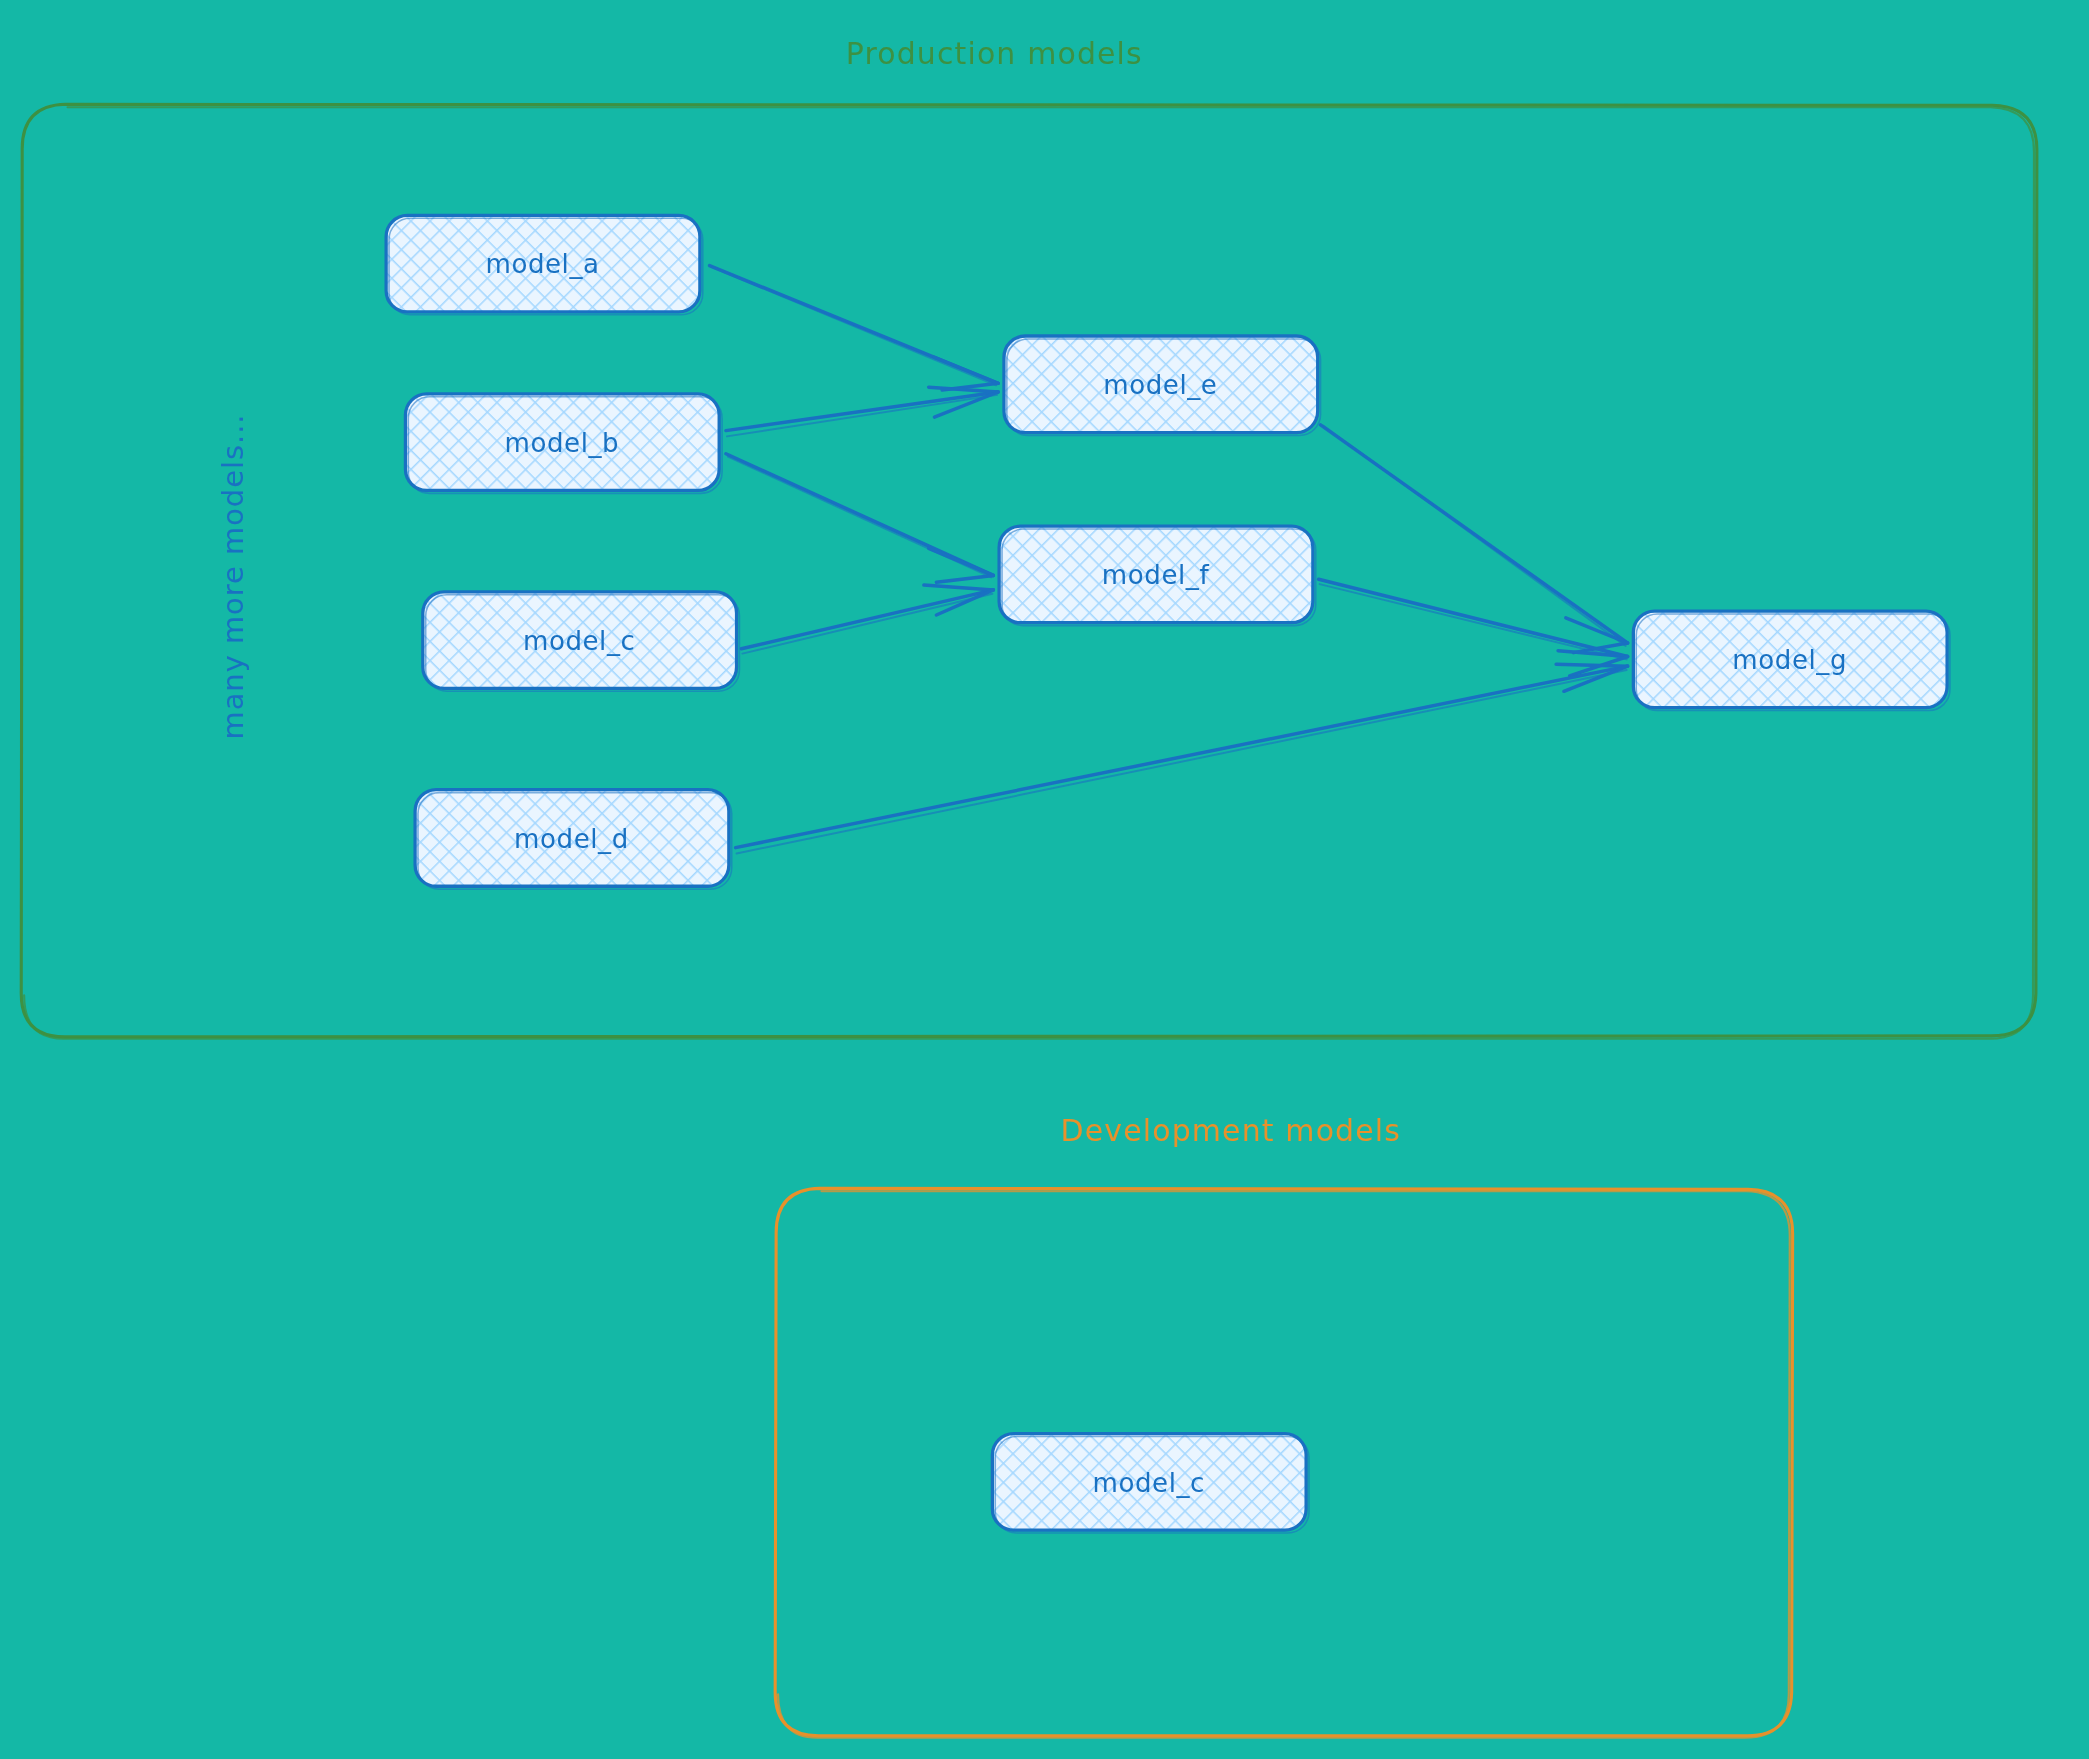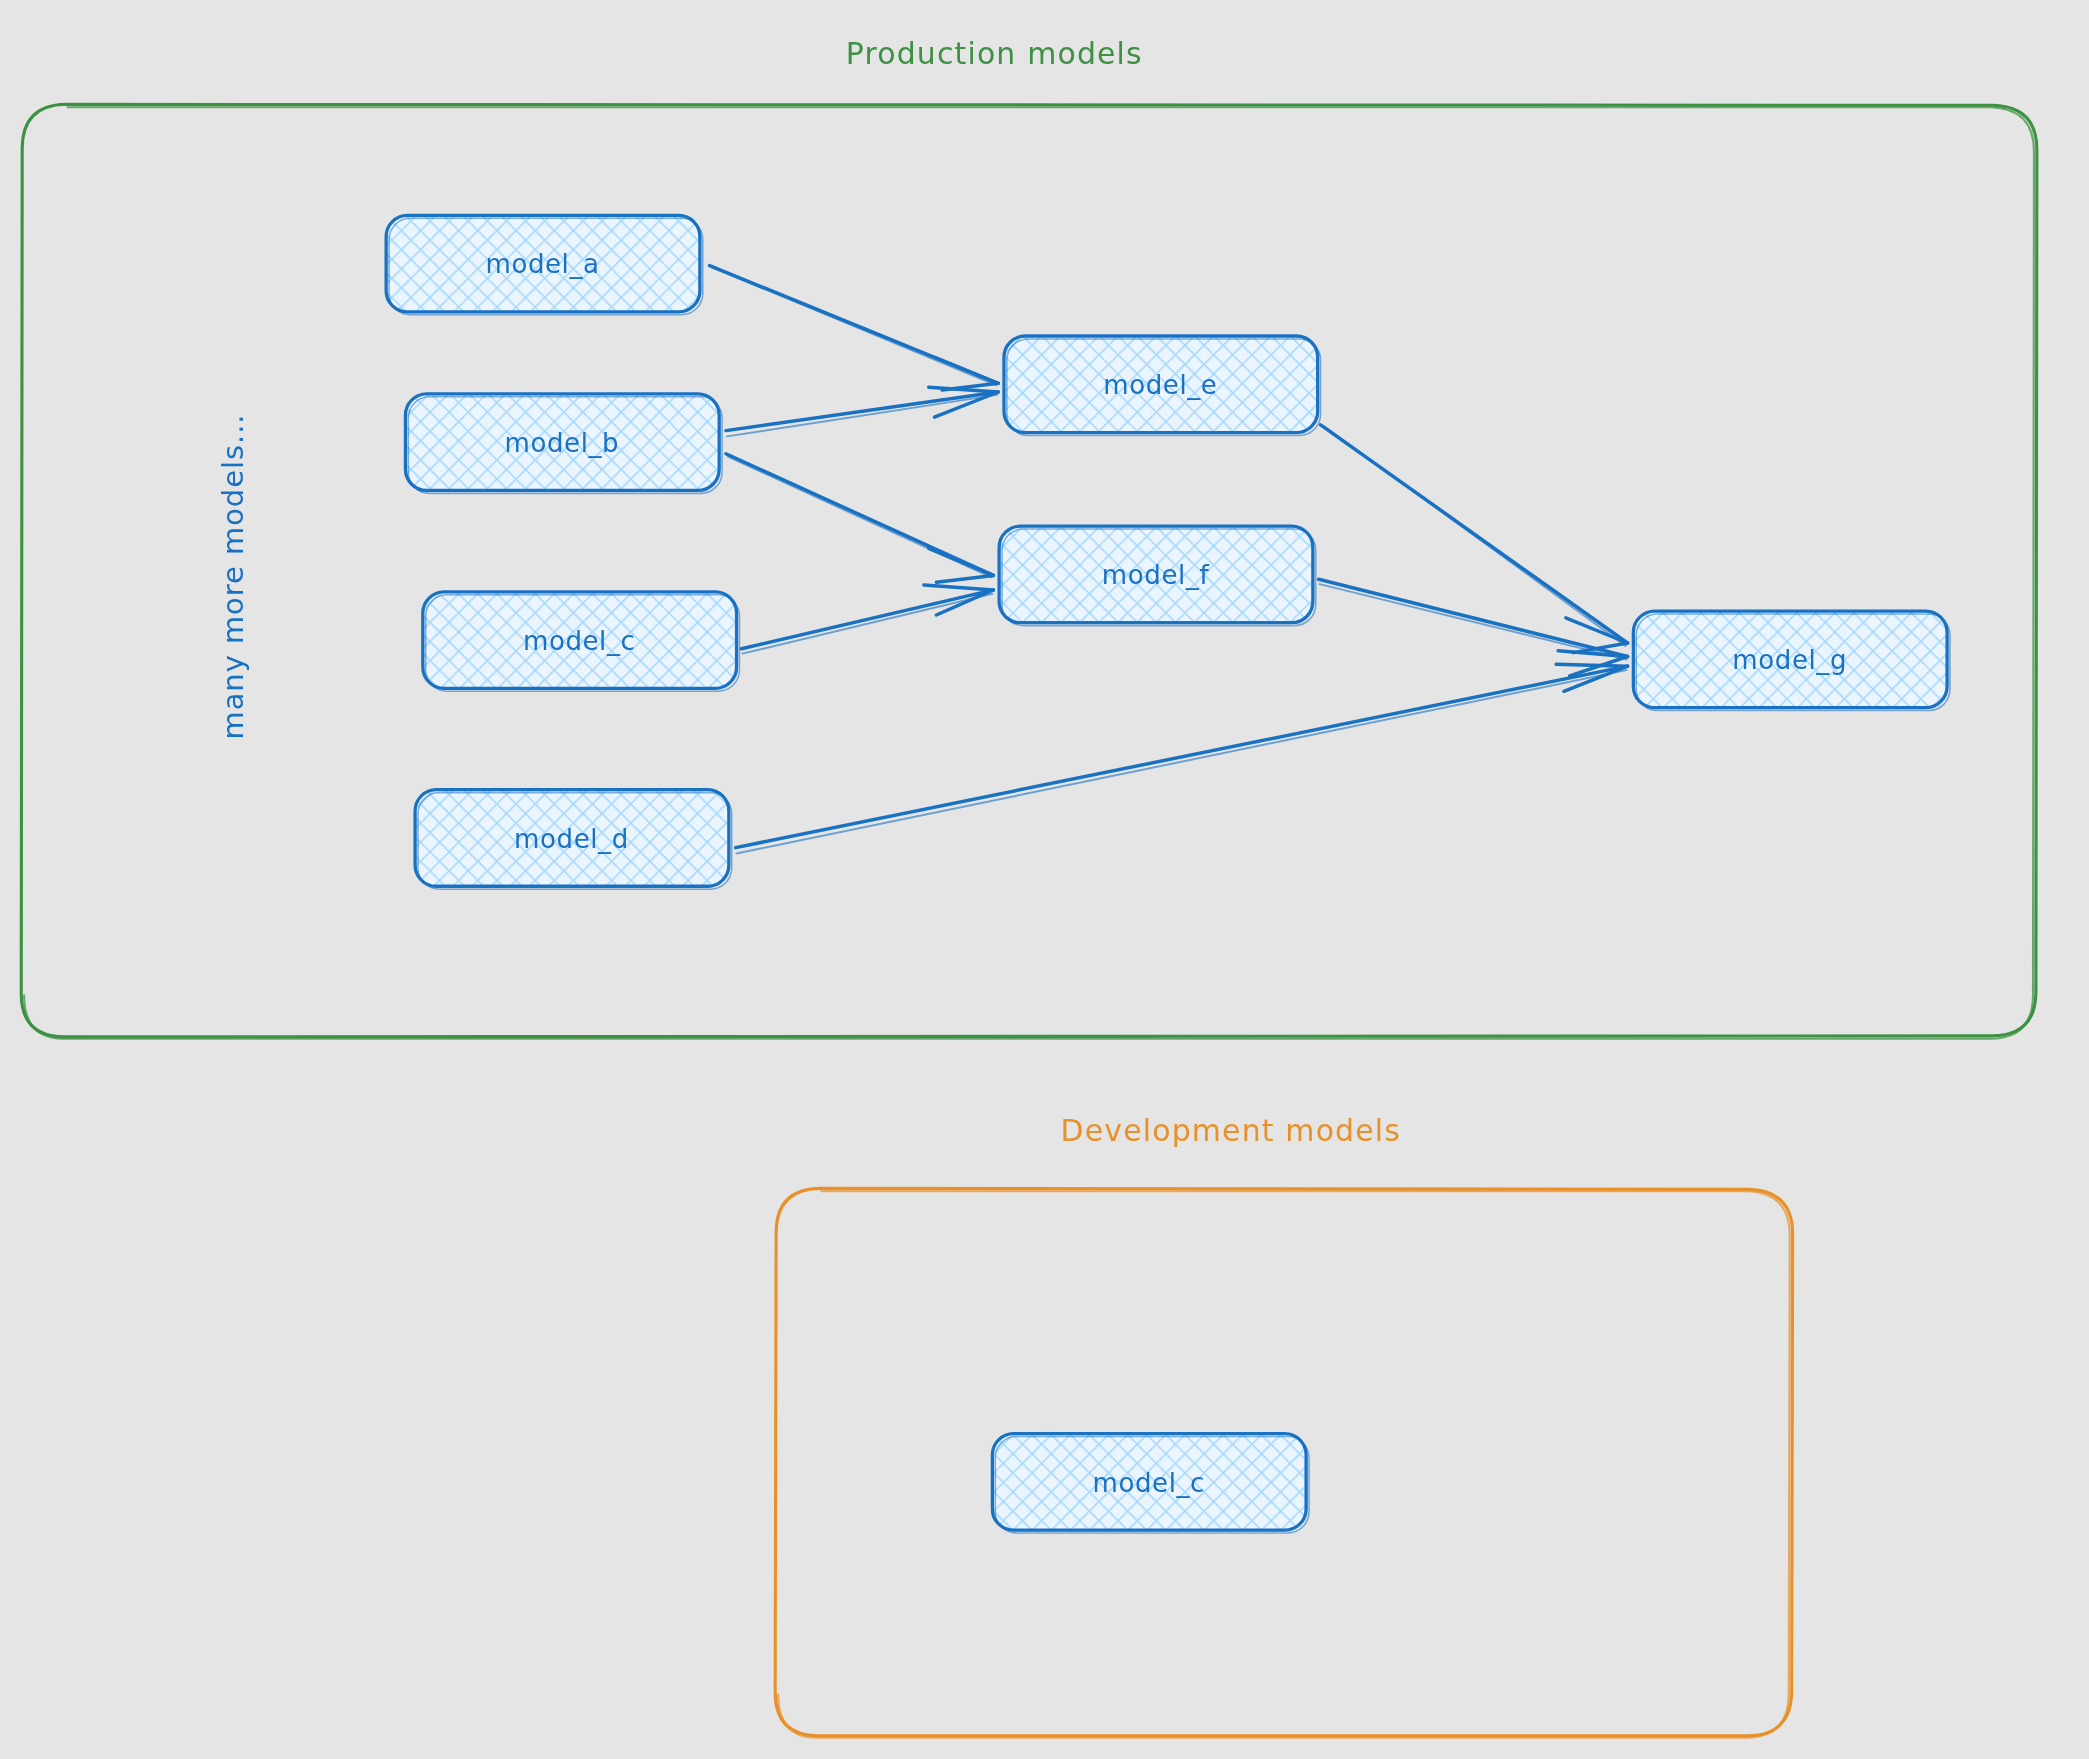--- a/index.html
+++ b/index.html
@@ -10,21 +10,21 @@
   body {
     font-family: "DejaVu Sans", sans-serif;
     width: 2089px;
     height: 1759px;
     overflow: hidden;
   }
   #canvas-root {
     position: relative;
     width: 2089px;
     height: 1759px;
-    background: #e5e5e5;
+    background: #14b8a6;
   }
   svg.diagram {
     position: absolute;
     top: 0;
     left: 0;
     width: 2089px;
     height: 1759px;
     display: block;
   }
   .grp-label {

